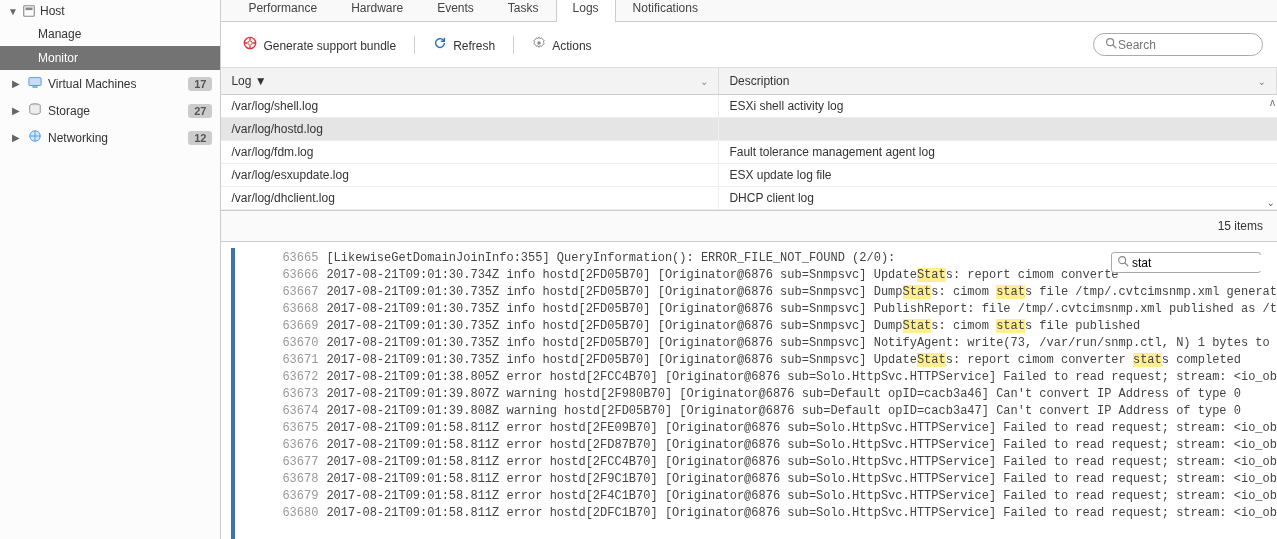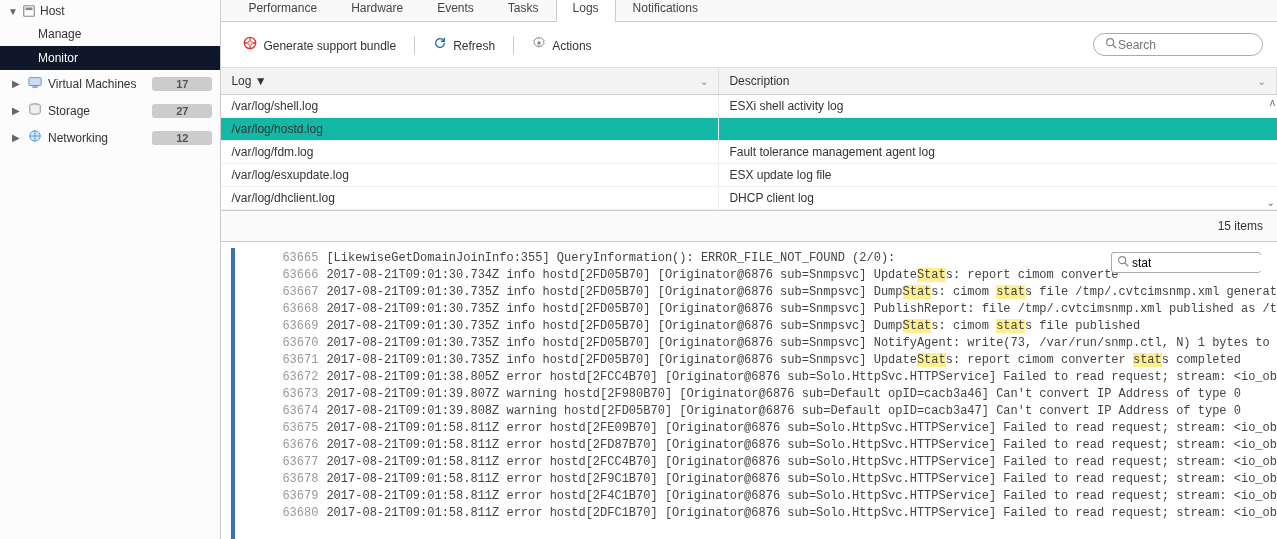--- a/index.html
+++ b/index.html
@@ -3,42 +3,42 @@
 <meta charset="utf-8">
 <style>
 * { box-sizing: border-box; margin: 0; padding: 0; }
 body { font-family: Arial, sans-serif; font-size: 12px; color: #333; background: #fff; width: 1277px; height: 539px; overflow: hidden; }
 .layout { display: flex; height: 539px; }
 .sidebar { width: 223px; background: #fcfcfc; border-right: 1px solid #ccc; }
 .tree-row { display: flex; align-items: center; padding: 4px 8px; cursor: pointer; }
 .tree-caret { width: 10px; font-size: 10px; color: #666; }
 .tree-icon { margin: 0 4px; display: inline-flex; }
 .tree-subrow { display:flex; align-items:center; padding: 5px 8px 5px 38px; cursor: pointer; }
-.tree-subrow.selected { background: #0f172a; color: #fff; }
+.tree-subrow.selected { background: #737373; color: #fff; }
 .tree-nav-row { display:flex; align-items:center; padding: 5px 8px 5px 12px; justify-content: space-between; cursor:pointer; }
 .tree-nav-left { display:flex; align-items:center; gap:6px; }
-.badge { background:#ccc; color:#555; border-radius:3px; padding:1px 24px; font-size:11px; font-weight:bold; min-width:20px; text-align:center; }
+.badge { background:#ccc; color:#555; border-radius:3px; padding:1px 6px; font-size:11px; font-weight:bold; min-width:20px; text-align:center; }
 .main { flex:1; display:flex; flex-direction:column; background:#fff; }
 .tabs { display:flex; border-bottom:1px solid #ccc; padding: 0 10px; background:#f9f9f9; height:22px; align-items:flex-end; }
 .tab { padding:8px 16px 7px; color:#444; cursor:pointer; border:1px solid transparent; border-bottom:none; margin-bottom:-1px; }
 .tab.active { background:#fff; border-color:#ccc; border-radius:3px 3px 0 0; }
 .toolbar { display:flex; align-items:center; padding:10px 14px; gap:4px; border-bottom:1px solid #ddd; }
 .tool-btn { display:inline-flex; align-items:flex-end; gap:6px; padding:4px 8px; cursor:pointer; color:#333; }
 .divider { width:1px; height:18px; background:#ccc; margin:0 6px; }
 .search-box { margin-left:auto; display:flex; align-items:center; border:1px solid #aaa; border-radius:12px; padding:2px 10px; width:170px; background:#fff; }
 .search-box input { border:none; outline:none; flex:1; background:transparent; font-size:12px; }
 .grid-hdr { display:flex; background:#f3f3f3; border-bottom:1px solid #ccc; }
 .grid-hdr .col { padding:6px 10px; border-right:1px solid #ddd; display:flex; align-items:center; justify-content:space-between; }
 .grid-hdr .col1 { width:498px;gap:40px; }
 .grid-hdr .col2 { flex:1; }
 .grid-body { max-height:118px; overflow:hidden; position:relative; }
 .grid-row { display:flex; border-bottom:1px solid #eee; cursor:pointer; }
 .grid-row .cell1 { width:498px; padding:4px 10px; border-right:1px solid #eee; }
 .grid-row .cell2 { flex:1; padding:4px 10px; }
-.grid-row.selected { background:#14b8a6; }
+.grid-row.selected { background:#e5e5e5; }
 .grid-scroll-ind-up { position:absolute; right:2px; top:2px; font-size:10px; color:#666; }
 .grid-scroll-ind-dn { position:absolute; right:2px; bottom:2px; font-size:10px; color:#666; }
 .grid-foot { text-align:right; padding:8px 14px; border-top:1px solid #ccc; border-bottom:1px solid #ccc; color:#333; background:#fafafa; }
 .log-wrap { position:relative; flex:1; overflow:hidden; border-left:4px solid #3b73af; margin:6px 0 0 10px; }
 .log-pre { font-family: "Courier New", monospace; font-size:12px; line-height:17px; white-space:pre; color:#444; padding:2px 0 0 6px; }
 .lnum { color:#999; display:inline-block; width:44px; text-align:right; margin-right:8px;margin-left:33px; }
 .hl { background:#ffef8f; }
 .log-filter { position:absolute; top:4px; right:16px; display:flex; align-items:center; border:1px solid #aaa; border-radius:3px; background:#fff; padding:1px 4px; width:150px; }
 .log-filter input { border:none; outline:none; flex:1; font-size:12px; padding:1px 2px; }
 svg.icon { width:14px; height:14px; }

